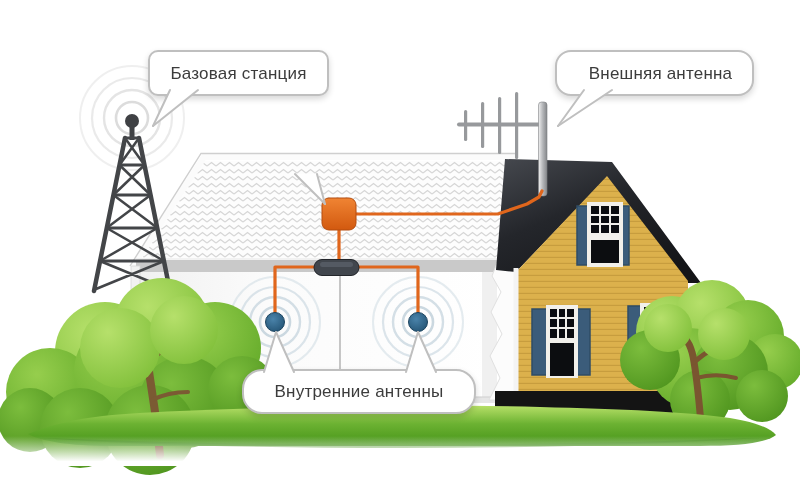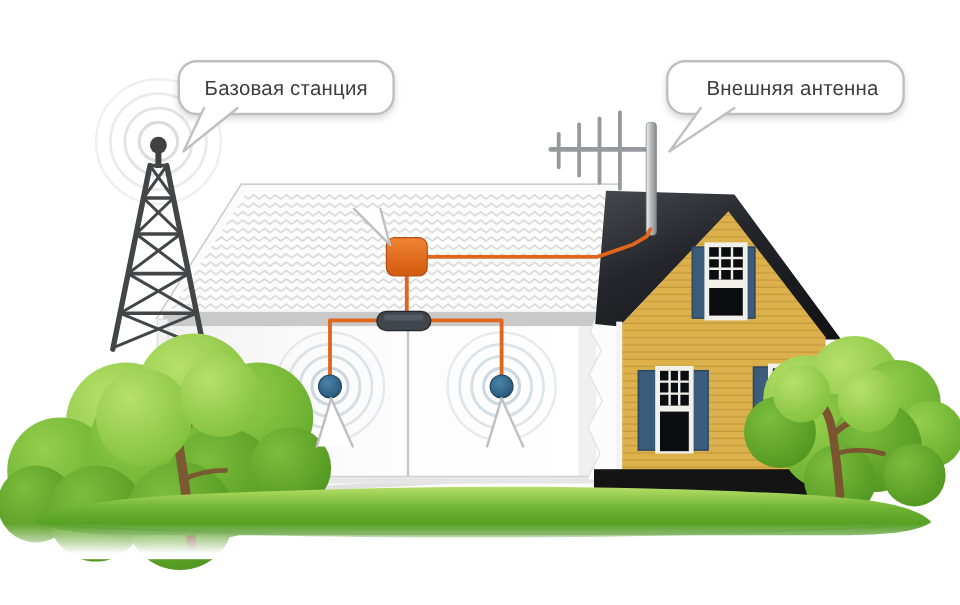--- a/index.html
+++ b/index.html
@@ -224,21 +224,21 @@
   </g>
 
   <g>
     <path d="M28 434 C70 417 110 414 180 411 C300 406 420 404 540 407 C620 409 690 412 730 418
              C755 422 770 428 776 435 C766 443 740 446 700 446 L110 446 C70 446 40 441 28 434 Z" fill="url(#grassGrad)"></path>
     <path d="M40 438 Q400 452 760 438 Q600 448 400 448 Q180 448 40 438 Z" fill="#3f8a17" opacity="0.6"></path>
     <rect x="0" y="436" width="800" height="30" fill="url(#fadeWhite)"></rect>
   </g>
 </svg>
 
-<div class="callout" style="left:148px;top:50px;width:177px;height:42px;">
+<div class="callout" style="left:148px;top:50px;width:177px;height:42px;border-radius:10px;">
   <span class="callout-text">Базовая станция</span>
 </div>
 <svg class="tail" style="left:140px;top:86px;" width="70" height="46">
   <polygon points="30,4 58,4 13,40" fill="#fff"></polygon>
   <line x1="30" y1="4" x2="13" y2="40"></line>
       <line x1="58" y1="4" x2="13" y2="40"></line>
 </svg>
 
 <div class="callout" style="left:555px;top:50px;width:183px;height:42px;padding-left:12px;">
   <span class="callout-text">Внешняя антенна</span>
@@ -248,20 +248,23 @@
   <line x1="36" y1="6" x2="10" y2="42"></line>
       <line x1="64" y1="6" x2="10" y2="42"></line>
 </svg>
 
 <svg class="tail" style="left:285px;top:170px;" width="55" height="40">
   <polygon points="10,4 32,4 40,34" fill="#fff"></polygon>
   <line x1="10" y1="4" x2="40" y2="34"></line>
       <line x1="32" y1="4" x2="40" y2="34"></line>
 </svg>
 
+<div class="callout" style="left:242px;top:369px;width:230px;height:41px;border-radius:20px;">
+  <span class="callout-text">Внутренние антенны</span>
+</div>
 <svg class="tail" style="left:256px;top:328px;" width="46" height="48">
   <polygon points="8,44 38,44 20,4" fill="#fff"></polygon>
   <line x1="8" y1="44" x2="20" y2="4"></line>
       <line x1="38" y1="44" x2="20" y2="4"></line>
 </svg>
 <svg class="tail" style="left:398px;top:328px;" width="46" height="48">
   <polygon points="8,44 38,44 20,4" fill="#fff"></polygon>
   <line x1="8" y1="44" x2="20" y2="4"></line>
       <line x1="38" y1="44" x2="20" y2="4"></line>
 </svg>

